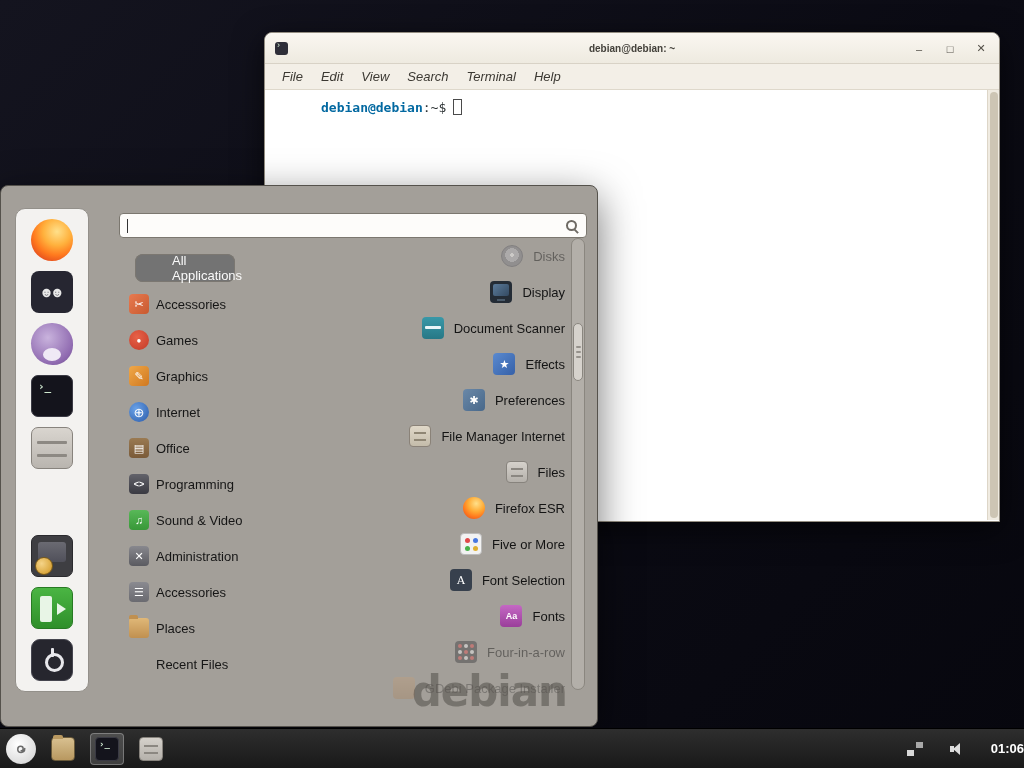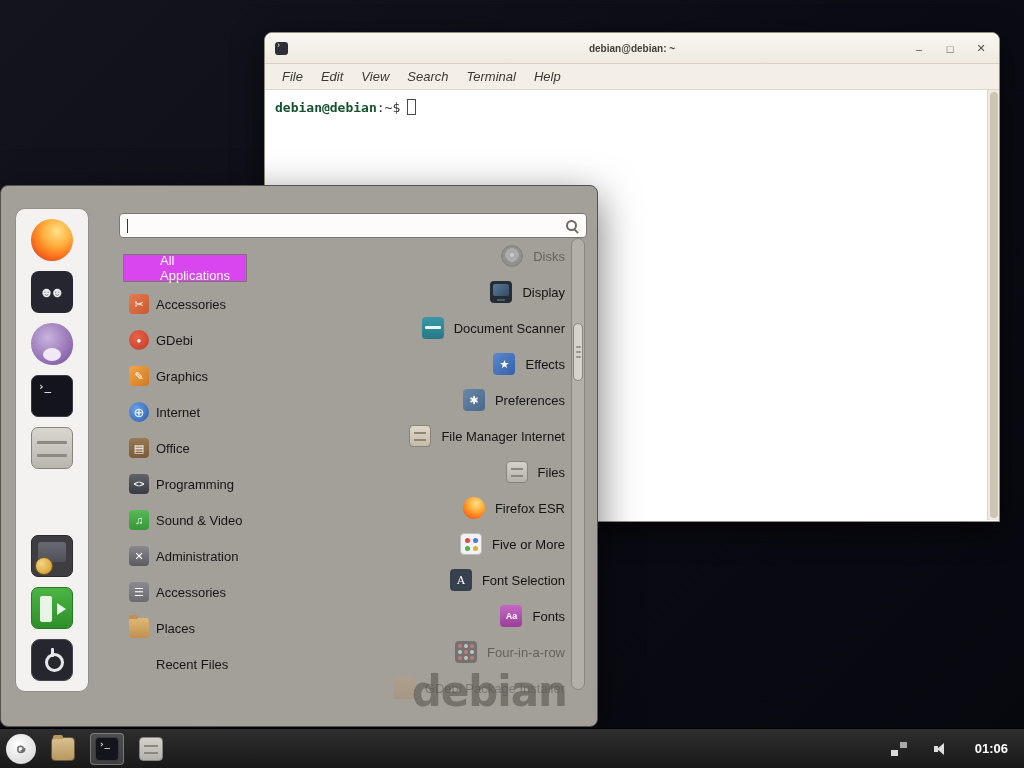--- a/index.html
+++ b/index.html
@@ -19,21 +19,21 @@
     background:#2e2e38; border-radius:3px; }
   .term-appicon::before { content:"›"; position:absolute; left:2px; top:-2px; color:#cfe8cf; font-size:9px; }
   .term-title { font-size:10px; font-weight:bold; color:#43403a; }
   .term-controls { position:absolute; right:12px; top:0; height:31px; display:flex; gap:19px; align-items:center; }
   .tbtn { font-size:11px; color:#55514a; width:12px; text-align:center; }
   .term-menubar { height:26px; background:#f3efe7; border-bottom:1px solid #ded8cb;
     display:flex; align-items:center; padding-left:8px;font-style:italic; }
   .tmenu-item { font-size:13px; color:#3c3933; padding:3px 9px; }
   .term-body { position:relative; height:calc(100% - 58px); background:#ffffff; }
   .prompt-line { padding:9px 10px; font-family:"DejaVu Sans Mono",monospace; font-size:13px; }
-  .p-user { color:#14532d; font-weight:bold; }
+  .p-user { color:#0369a1; font-weight:bold;margin-left:46px; }
   .p-path { color:#2e3436; }
   .cursor { display:inline-block; width:9px; height:16px; border:1px solid #4a4a4a;
     margin-left:7px; vertical-align:text-bottom; }
   .term-scrollbar { position:absolute; right:0; top:0; width:12px; height:100%;
     background:#f0ebe1; border-left:1px solid #ddd6c8; }
   .term-thumb { position:absolute; left:2px; top:2px; width:8px; height:calc(100% - 4px);
     background:#cdc5b4; border-radius:4px; }
 
   
   .menu { position:absolute; left:0; top:185px; width:598px; height:542px;
@@ -84,22 +84,22 @@
   .search-caret { position:absolute; left:7px; top:5px; width:1px; height:14px; background:#333; }
   .mag { position:absolute; right:7px; top:5px; width:14px; height:14px; }
   .mag::before { content:""; position:absolute; left:1px; top:1px; width:7px; height:7px;
     border:2px solid #6e6a64; border-radius:50%; }
   .mag::after { content:""; position:absolute; right:0; bottom:1px; width:6px; height:2px;
     background:#6e6a64; transform:rotate(45deg); }
 
   .categories { position:absolute; left:118px; top:64px; width:132px; }
   .cat-row { height:36px; display:flex; align-items:center; gap:7px; padding-left:10px;
     font-size:13px; color:#161616; cursor:default; }
-  .cat-row.sel { background:#d946ef; border-radius:1px; color:#fafafa; height:28px;
-    margin:4px 4px; padding-left:12px; box-shadow:inset 0 0 0 1px #7b7771; }
+  .cat-row.sel { background:#737373; border-radius:8px; color:#fafafa; height:28px;
+    margin:4px 16px; padding-left:12px; box-shadow:inset 0 0 0 1px #7b7771; }
   .cat-row.noicon { padding-left:37px; }
   .cicon { width:20px; height:20px; border-radius:4px; flex:0 0 20px;
     display:flex; align-items:center; justify-content:center; color:#fff; font-size:11px; }
   .ci-accessories { background:linear-gradient(135deg,#e87a50,#c85a30); }
   .ci-games { border-radius:50%; background:radial-gradient(circle at 40% 35%,#e86248,#c23a28); font-size:8px; }
   .ci-graphics { background:linear-gradient(135deg,#f0a848,#d07820); }
   .ci-internet { border-radius:50%; background:radial-gradient(circle at 35% 35%,#6aa2e8,#2a5aa8); font-size:13px; }
   .ci-office { background:linear-gradient(#9a7a52,#7a5a38); }
   .ci-programming { background:linear-gradient(#62626a,#3a3a42); font-size:9px; font-weight:bold; }
   .ci-sound { background:linear-gradient(#58b858,#389838); }
@@ -169,21 +169,21 @@
   .tb-ic { width:24px; height:24px; position:relative; border-radius:4px; }
   .tb-folder { border:1px solid #6a5a3a; background:linear-gradient(#d8c090,#b89860); }
   .tb-folder::before { content:""; position:absolute; left:1px; top:-3px; width:10px; height:4px;
     background:#b89860; border-radius:2px 2px 0 0; }
   .tb-term { background:#14141c; border:1px solid #3a3a44; }
   .tb-term::before { content:"›_"; position:absolute; left:3px; top:1px; color:#cfe8cf;
     font:bold 9px "DejaVu Sans Mono",monospace; }
   .tb-cab { border:1px solid #87837d; background:linear-gradient(#d5d1cb,#b5b1ab); }
   .tb-cab::before { content:""; position:absolute; left:4px; right:4px; top:7px; height:2px;
     background:#8b8781; box-shadow:0 7px 0 #8b8781; }
-  .tb-right { margin-left:auto; display:flex; align-items:center; gap:26px; padding-right:16px; }
+  .tb-right { margin-left:auto; display:flex; align-items:center; gap:26px; padding-right:0; }
   .net-icon { width:16px; height:14px; position:relative; }
   .net-icon::before { content:""; position:absolute; left:0; bottom:0; width:7px; height:6px; background:#d8d8d8; }
   .net-icon::after { content:""; position:absolute; right:0; top:0; width:7px; height:6px; background:#a8a8a8; }
   .vol-icon { width:16px; height:14px; position:relative; }
   .vol-icon::before { content:""; position:absolute; left:1px; top:4px; width:4px; height:6px; background:#ddd; }
   .vol-icon::after { content:""; position:absolute; left:4px; top:1px;
     border-top:6px solid transparent; border-bottom:6px solid transparent; border-right:7px solid #ddd; }
   .clock { font-size:13px; font-weight:bold; color:#fff; }
 </style>
 </head>
@@ -250,21 +250,21 @@
       <div class="cat-row">
         <span class="cicon ci-accessories">
             <span>✂</span>
           </span>
         <span>Accessories</span>
       </div>
       <div class="cat-row">
         <span class="cicon ci-games">
             <span>●</span>
           </span>
-        <span>GDebi</span>
+        <span>Games</span>
       </div>
       <div class="cat-row">
         <span class="cicon ci-graphics">
             <span>✎</span>
           </span>
         <span>Graphics</span>
       </div>
       <div class="cat-row">
         <span class="cicon ci-internet">
             <span>⊕</span>

